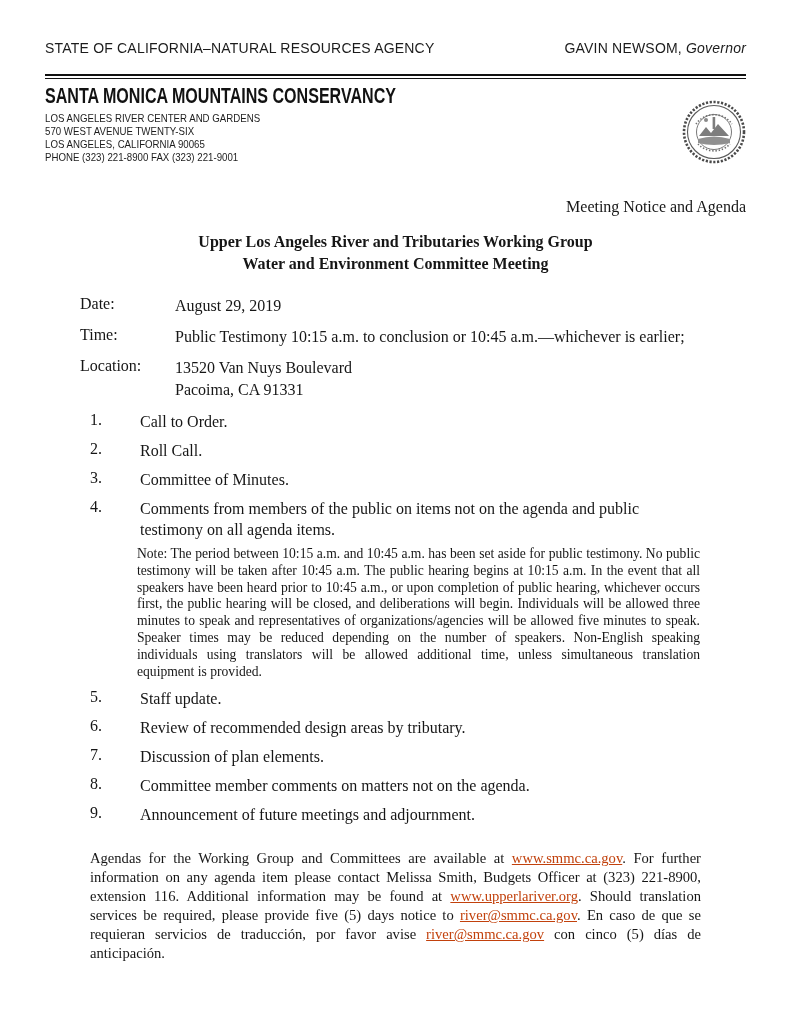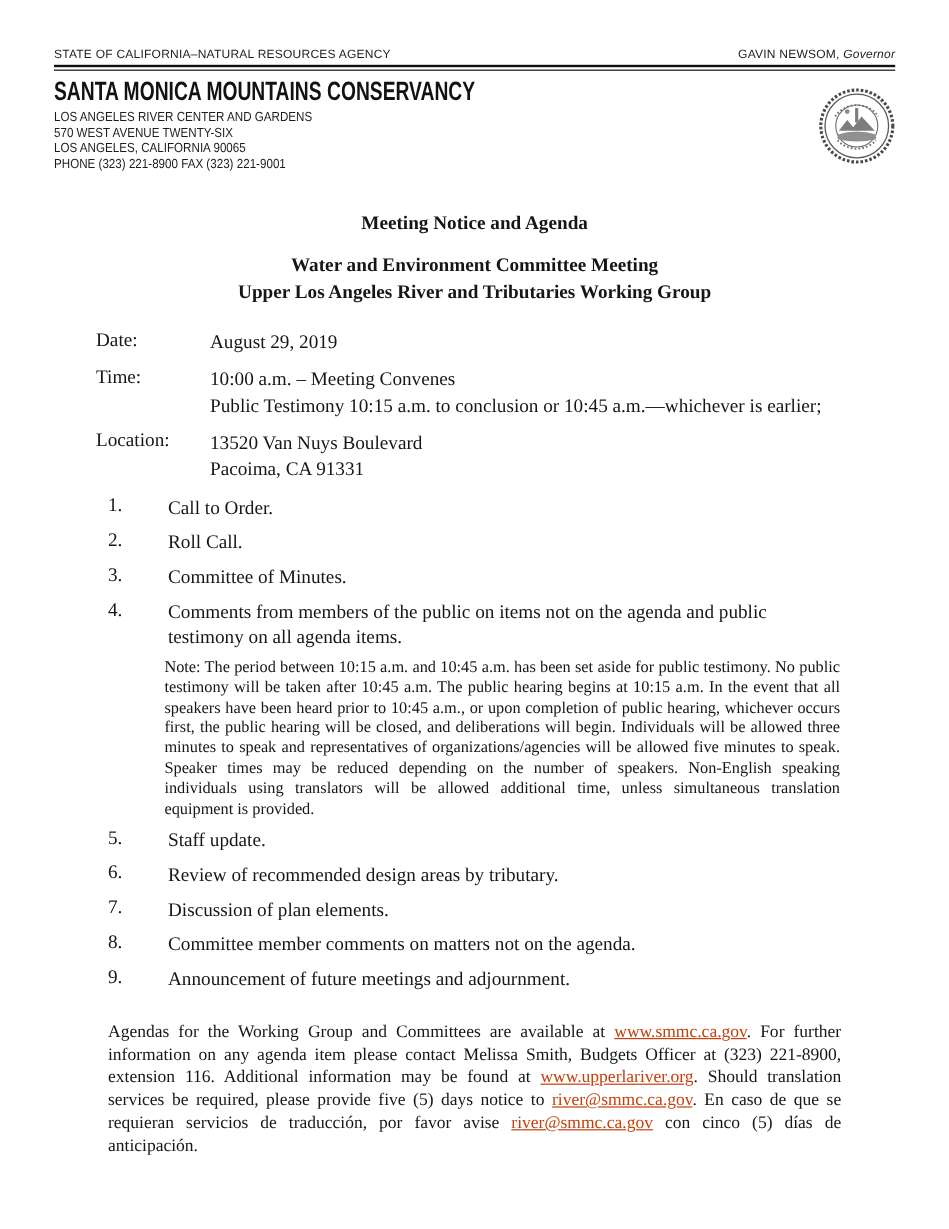--- a/index.html
+++ b/index.html
@@ -13,35 +13,35 @@
     font-family: "Liberation Serif", serif;
     color: #161616;
     overflow: hidden;
   }
 
   
   .top-row {
     display: flex;
     justify-content: space-between;
     font-family: "Liberation Sans", sans-serif;
-    font-size: 10px;
+    font-size: 14px;
     letter-spacing: 0.2px;
     color: #1c1c1c;
-    padding-bottom: 3px;
+    padding-bottom: 18px;
   }
   .governor-title { font-style: italic; }
   .double-rule {
     height: 5px;
     border-top: 2.5px solid #111;
     border-bottom: 1.5px solid #111;
   }
   .letterhead {
     display: flex;
     justify-content: space-between;
-    align-items: center;
+    align-items: flex-end;
     margin-top: 4px;
   }
   .org-name {
     font-family: "Liberation Sans", sans-serif;
     font-weight: bold;
     font-size: 22px;
     white-space: nowrap;
     transform: scaleX(0.73);
     transform-origin: left center;
     letter-spacing: 0;
@@ -54,22 +54,22 @@
     transform: scaleX(0.88);
     transform-origin: left center;
     white-space: nowrap;
     color: #1c1c1c;
   }
   .addr-block { margin-top: 3px; }
   .seal { width: 64px; height: 64px; margin-top: 2px; flex: 0 0 auto; }
 
   
   .doc-title {
-    text-align: center;
-    font-weight: bold;
+    text-align: right;
+    font-weight: normal;
     font-size: 16px;
     margin-top: 34px;
   }
   .doc-subtitle {
     text-align: center;
     font-weight: bold;
     font-size: 16px;
     line-height: 22px;
     margin-top: 15px;
   }
@@ -139,33 +139,32 @@
         <rect x="30.6" y="17" width="2.6" height="12" fill="#7d7d7d"></rect>
         <circle cx="24" cy="20" r="2" fill="#8a8a8a"></circle>
         <path d="M14 24 A22 22 0 0 1 50 24" fill="none" stroke="#6f6f6f" stroke-width="1.6" stroke-dasharray="1.4 1.8"></path>
         <path d="M16 44 A22 22 0 0 0 48 44" fill="none" stroke="#6f6f6f" stroke-width="1.6" stroke-dasharray="1.4 1.8"></path>
       </svg>
     </div>
   </div>
 
   <div class="doc-title">Meeting Notice and Agenda</div>
   <div class="doc-subtitle">
+    <div>Upper Los Angeles River and Tributaries Working Group</div>
     <div>Water and Environment Committee Meeting</div>
-    <div>Upper Los Angeles River and Tributaries Working Group</div>
   </div>
 
   <div class="details">
     <div class="detail-row">
       <div class="detail-label">Date:</div>
       <div class="detail-value">August 29, 2019</div>
     </div>
     <div class="detail-row">
       <div class="detail-label">Time:</div>
       <div class="detail-value">
-        <div>10:00 a.m. – Meeting Convenes</div>
         <div>Public Testimony 10:15 a.m. to conclusion or 10:45 a.m.—whichever is earlier;</div>
       </div>
     </div>
     <div class="detail-row">
       <div class="detail-label">Location:</div>
       <div class="detail-value">
         <div>13520 Van Nuys Boulevard</div>
         <div>Pacoima, CA 91331</div>
       </div>
     </div>

